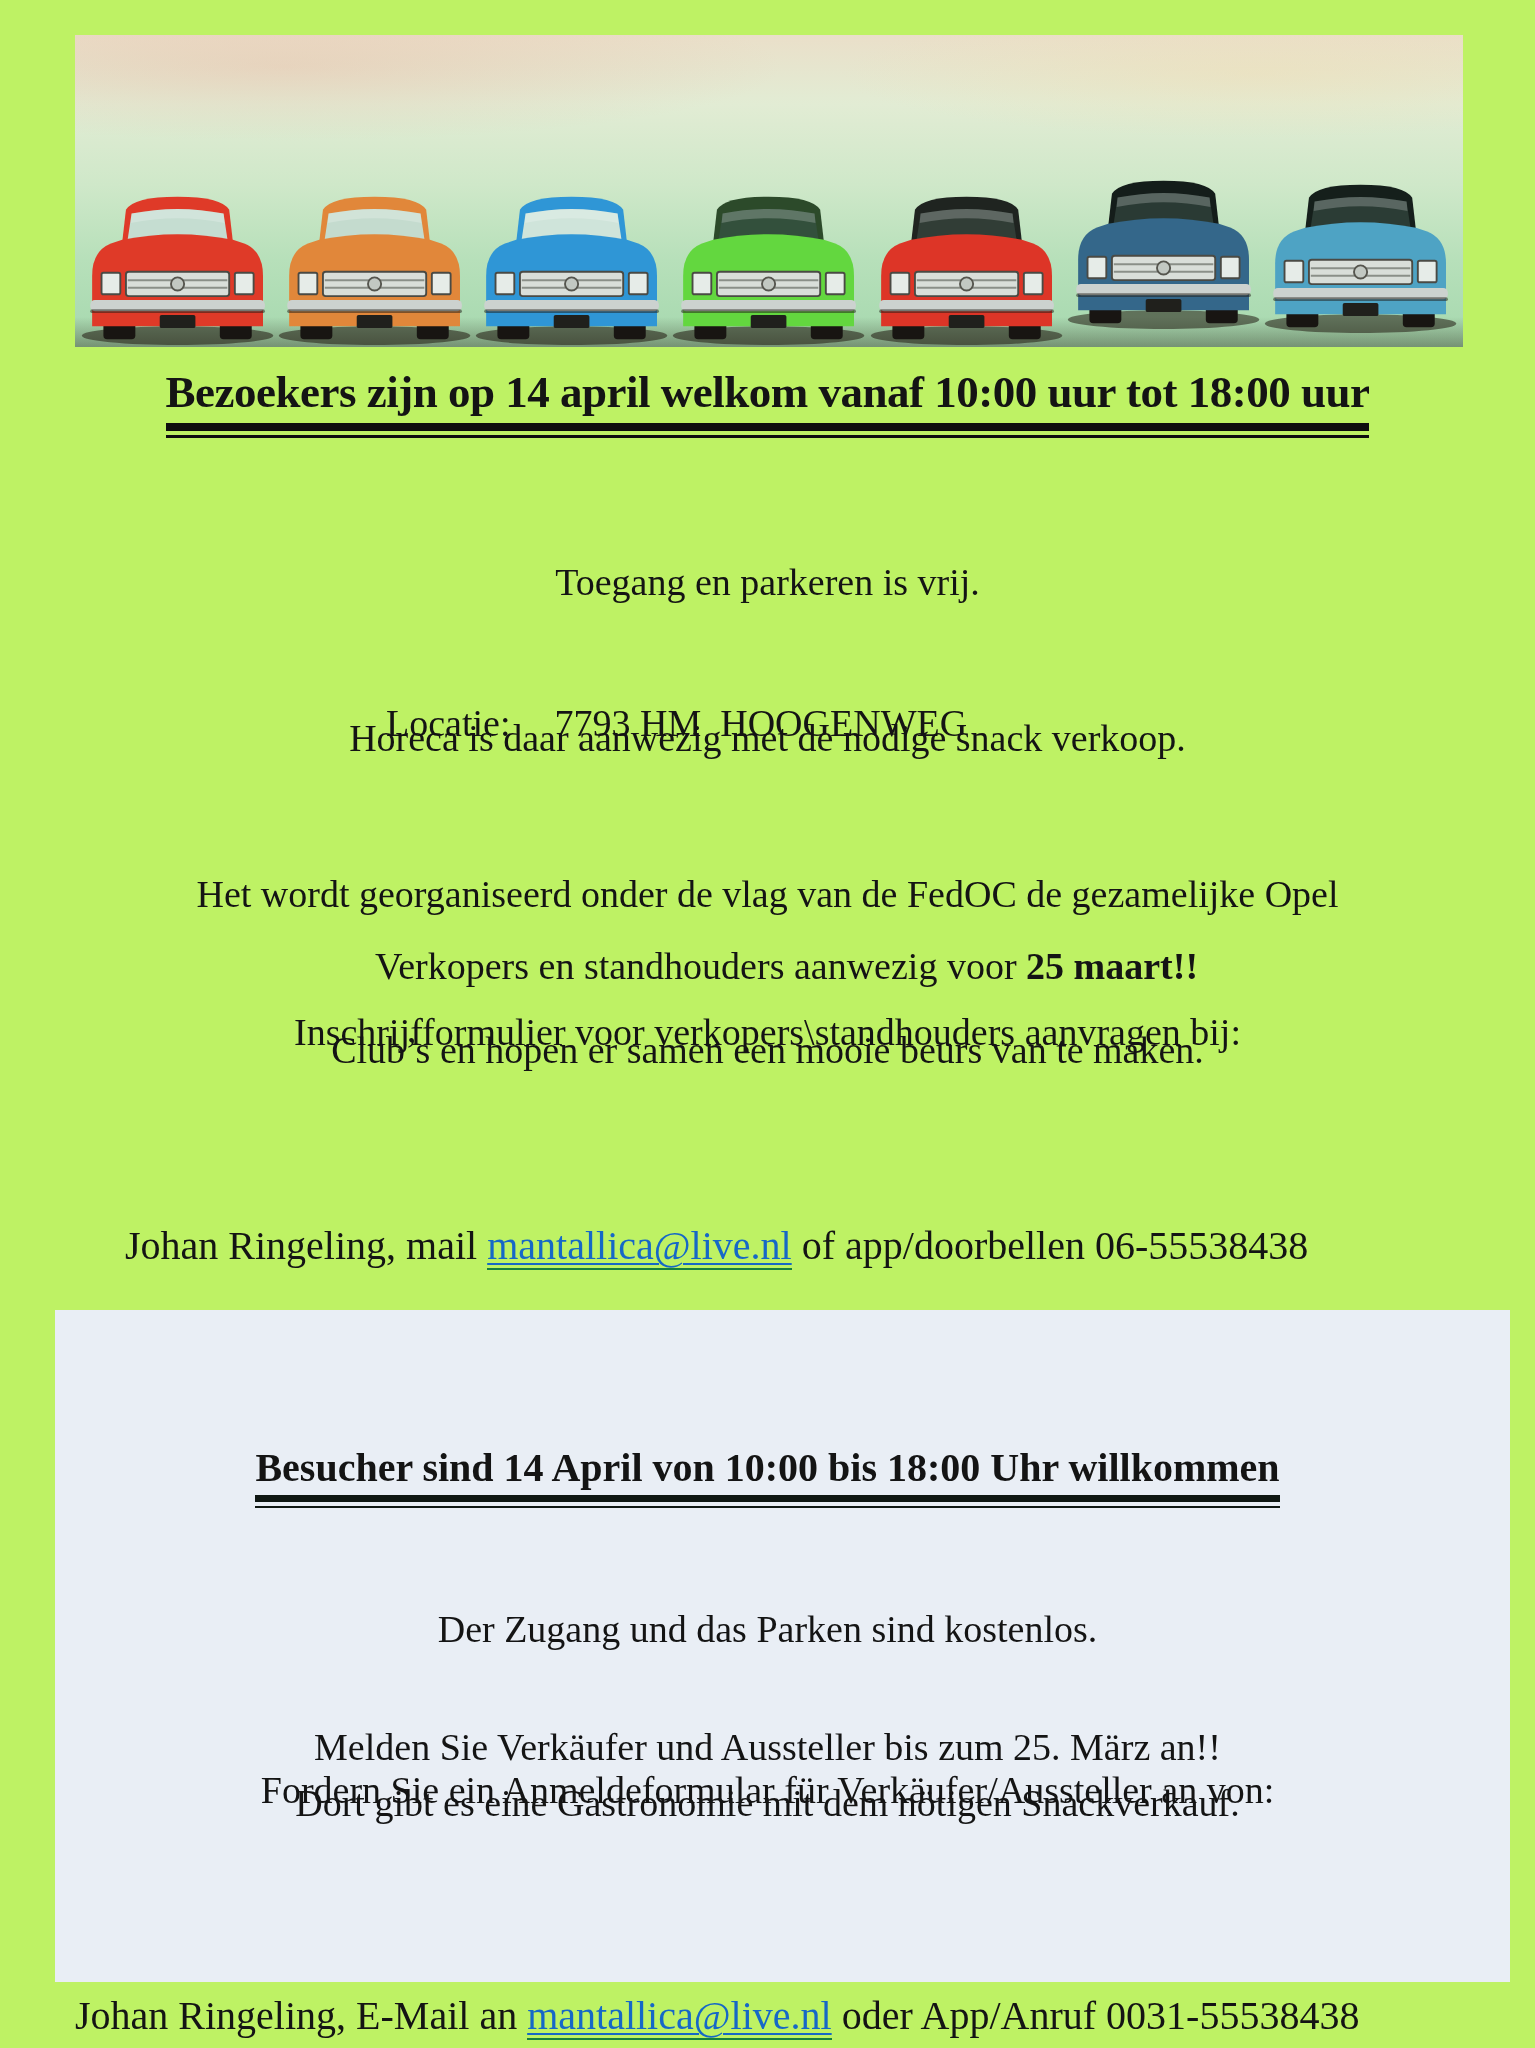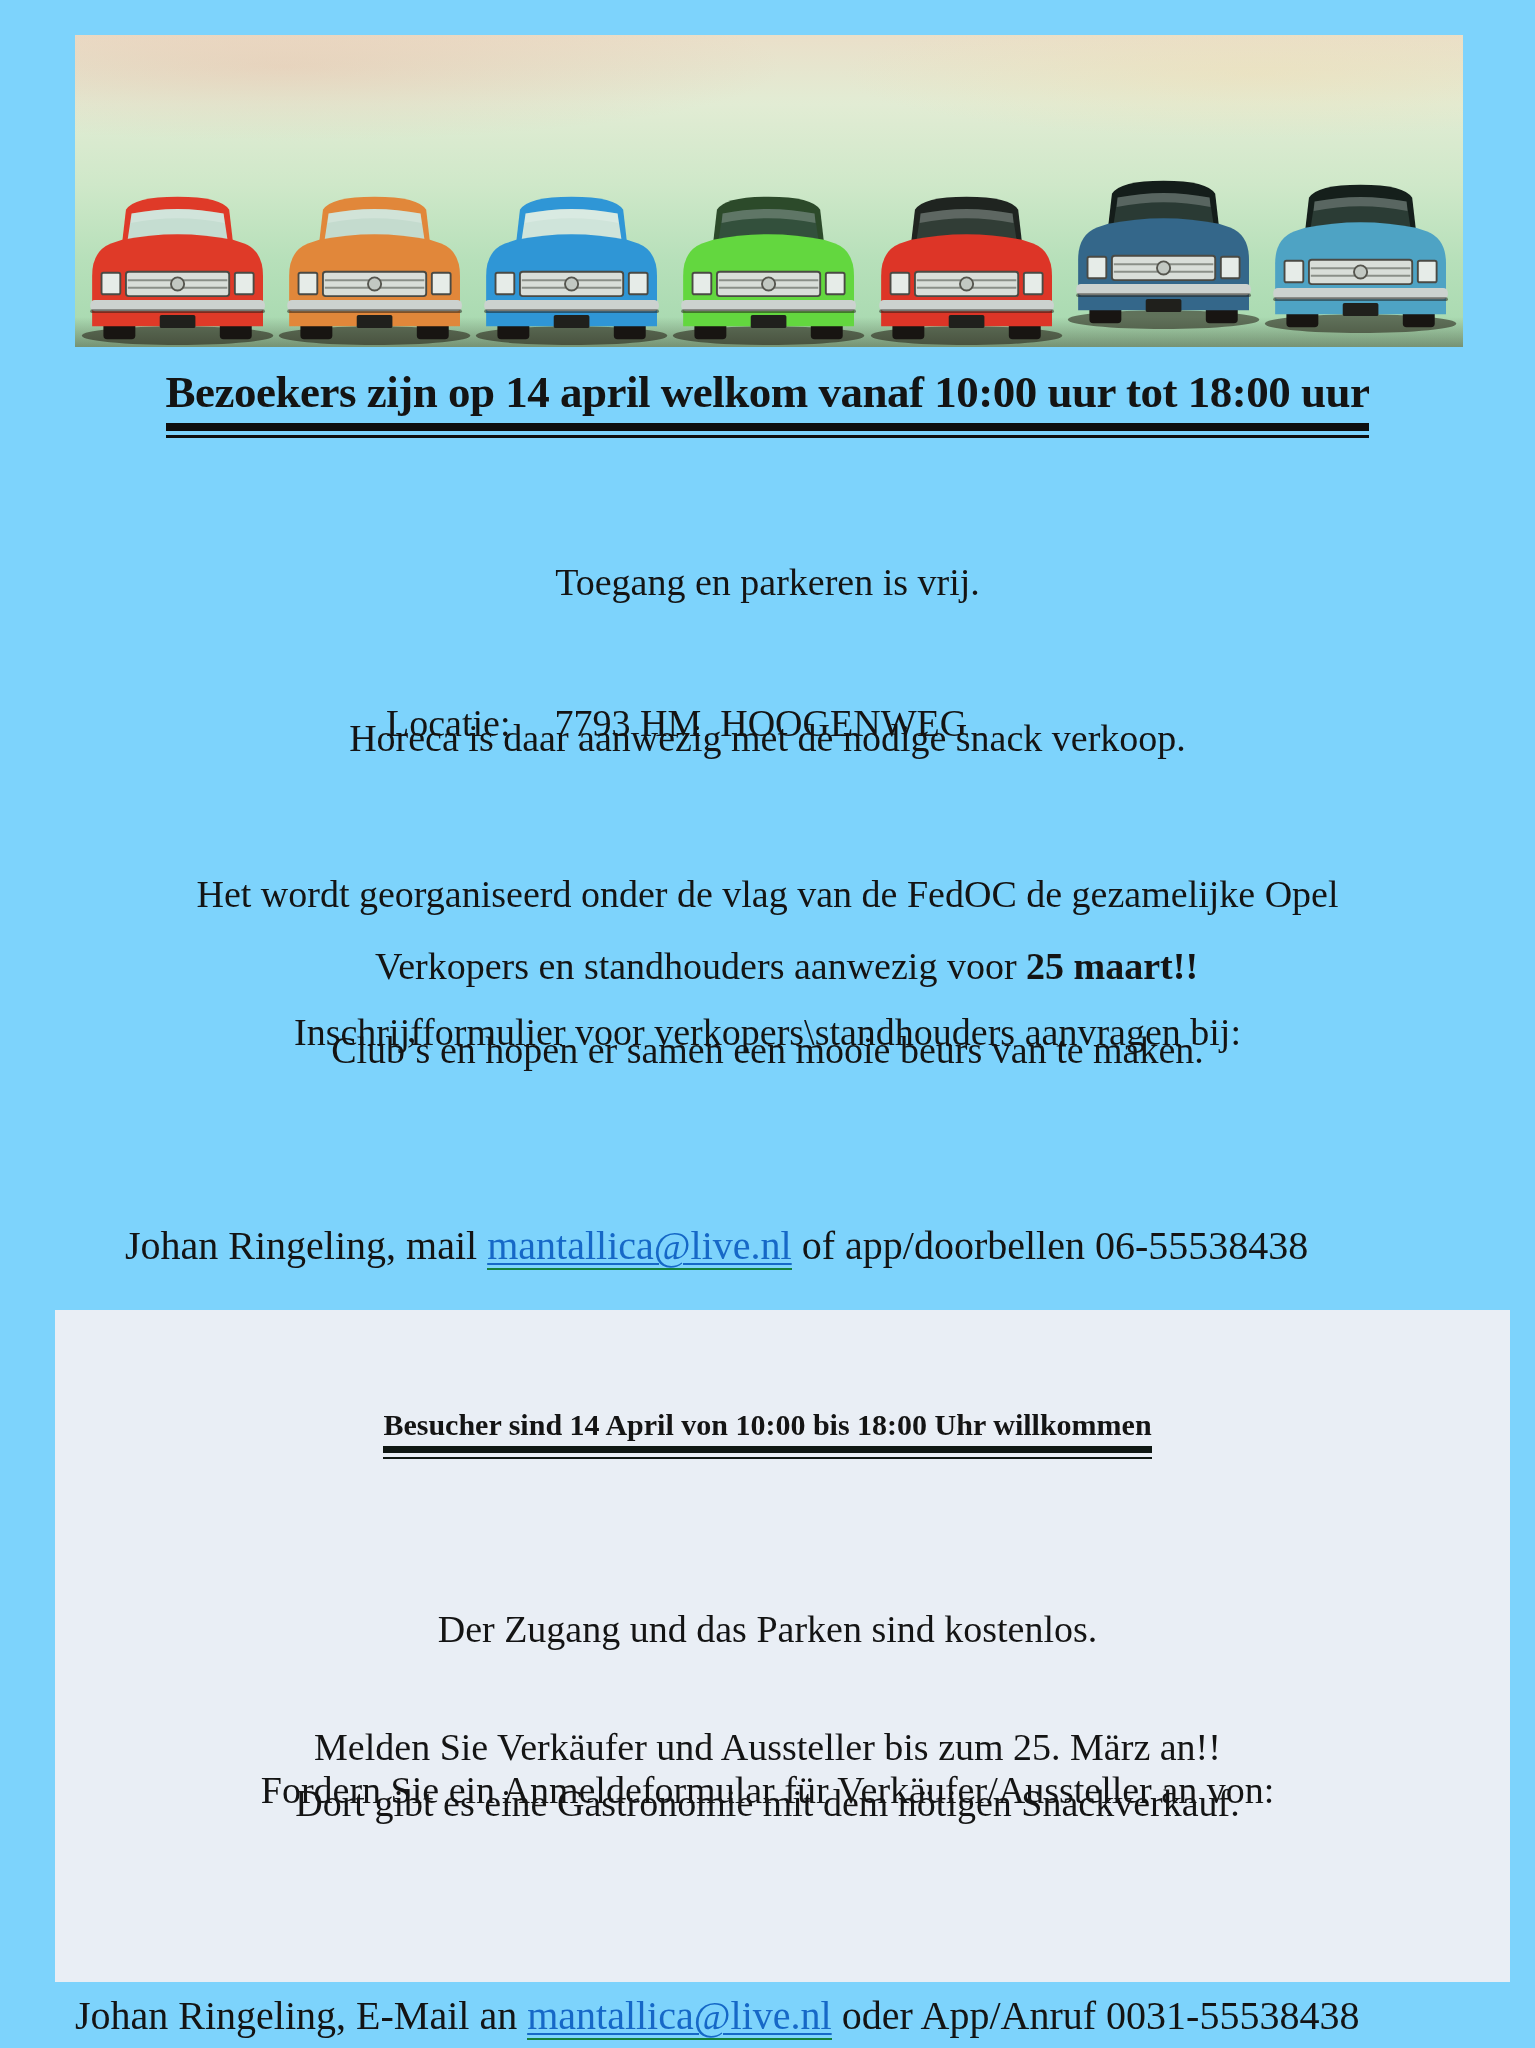--- a/index.html
+++ b/index.html
@@ -1,17 +1,17 @@
 <!DOCTYPE html>
 <html><head>
 <meta charset="utf-8">
 <style>
   *{margin:0;padding:0;box-sizing:border-box}
   html,body{background:#ffffff}
-  .page{position:relative;width:1535px;height:2048px;background:#7dd3fc;
+  .page{position:relative;width:1535px;height:2048px;background:#bef264;
         font-family:"Liberation Serif","DejaVu Serif",serif;color:#141414;overflow:hidden}
 
   
   .photo{position:absolute;left:75px;top:35px;width:1388px;height:312px;overflow:hidden;
          background:linear-gradient(180deg,#eadfc9 0%,#e2ecd4 22%,#cfe8c9 48%,#b7e0ba 72%,#a5d8ae 100%)}
   .photo .tint{position:absolute;inset:0;
          background:radial-gradient(ellipse 60% 40% at 15% 10%, rgba(232,180,160,.35), transparent 60%),
                     radial-gradient(ellipse 50% 35% at 85% 12%, rgba(240,222,180,.45), transparent 60%)}
   .photo .ground{position:absolute;left:0;right:0;bottom:0;height:30px;
          background:linear-gradient(180deg, rgba(40,32,20,0), rgba(40,32,20,.38))}
@@ -21,21 +21,21 @@
   .car:nth-child(1){height:232px}
   .car:nth-child(2){height:224px}
   .car:nth-child(5){height:226px}
   .car:nth-child(6){height:206px;margin-bottom:16px}
   .car:nth-child(7){height:210px;margin-bottom:12px}
 
   
   .center{position:absolute;left:0;right:0;text-align:center}
   .body-text{font-size:38px;white-space:pre-wrap}
   .h-nl{top:366px;font-size:45px;font-weight:bold;letter-spacing:-0.5px}
-  .h-de{top:1408px;font-size:30px;font-weight:bold}
+  .h-de{top:1444px;font-size:40px;font-weight:bold}
   .uline{display:inline-block}
   .uline::after{content:"";display:block;margin-top:5px;height:4px;
                 border-top:8px solid #0e0e0e;border-bottom:3px solid #0e0e0e}
   .uline2::after{content:"";display:block;margin-top:4px;height:4px;
                 border-top:7px solid #0f1713;border-bottom:2px solid #0f1713}
   .p-nl{top:452px;line-height:52px}
   .loc{position:absolute;left:386px;top:700px;display:flex;gap:44px;font-size:38px;line-height:47px}
   .loc .lines div{white-space:pre-wrap}
   .deadline{top:900px}
   .form-nl{top:1010px}

